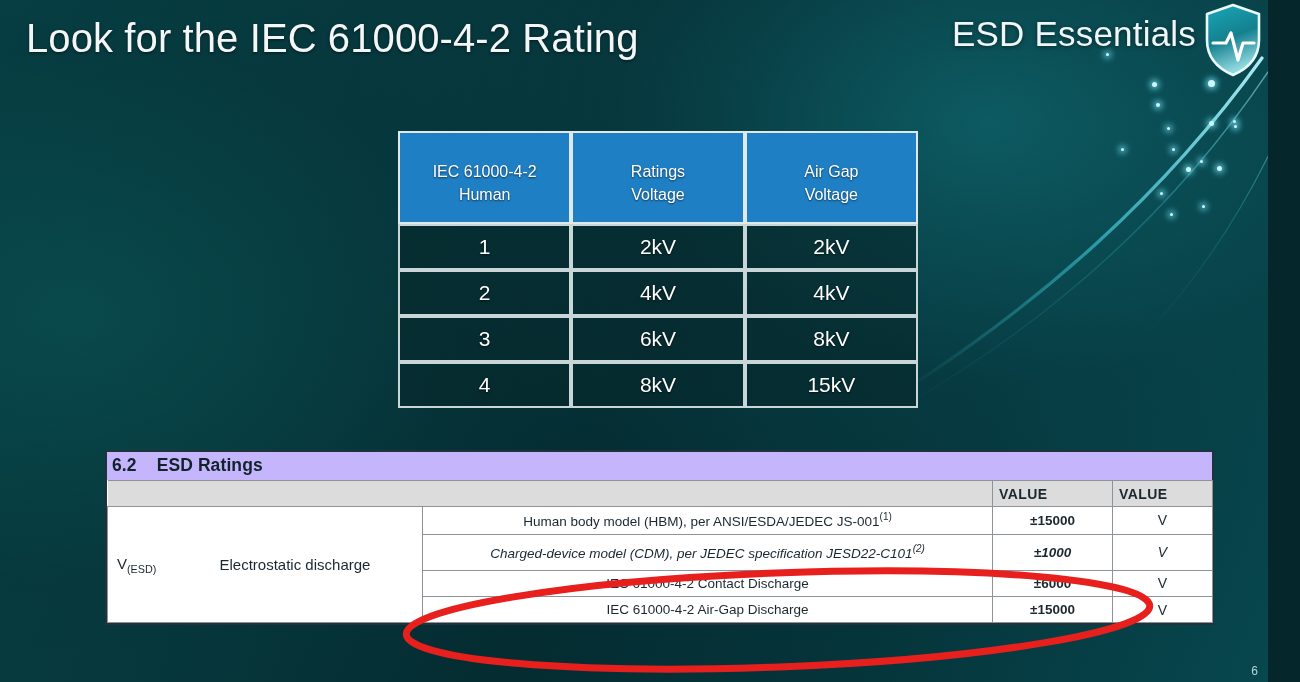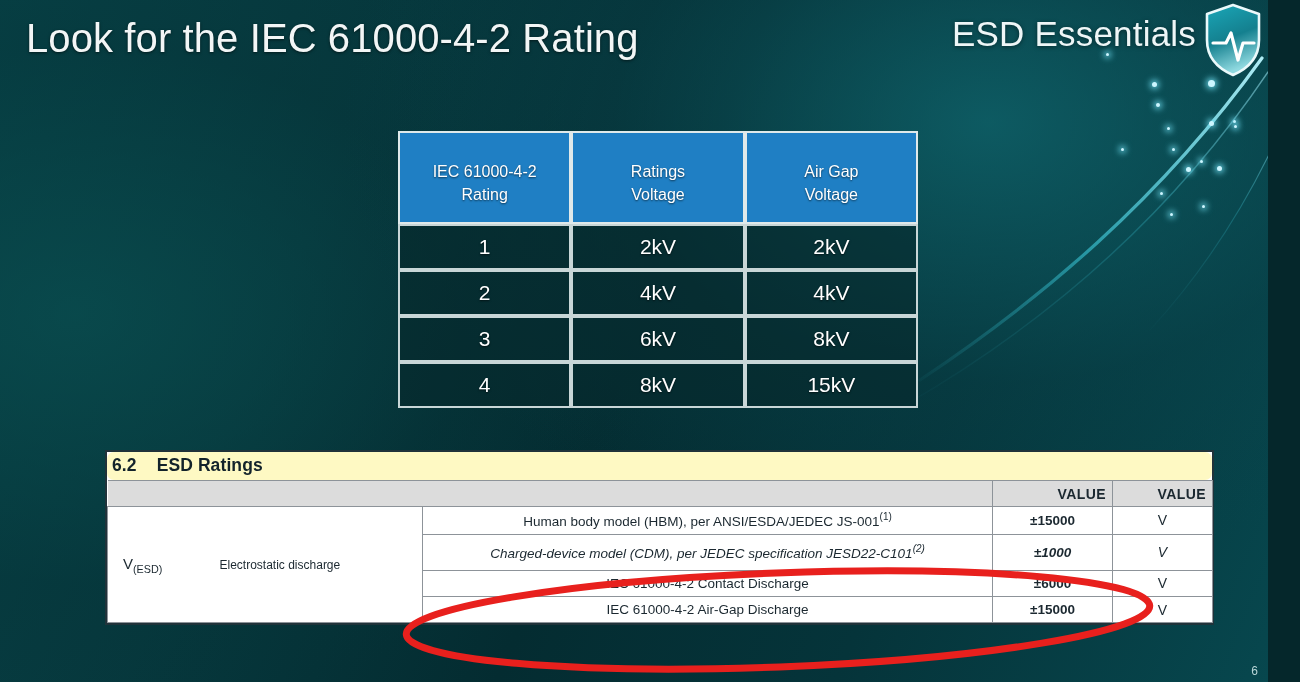--- a/index.html
+++ b/index.html
@@ -111,28 +111,27 @@
     position: absolute;
     left: 105px;
     top: 450px;
     width: 1109px;
     background: #ffffff;
     border: 2px solid #20333a;
     border-top: 2px solid #20333a;
   }
 
   .ds-title {
-    background: #fef9c3;
+    background: #c4b5fd;
     color: #13232b;
     font-size: 17.5px;
     font-weight: bold;
     padding: 3px 12px 4px 5px;
     letter-spacing: 0.1px;
     white-space: nowrap;
-    border-radius: 7px;
   }
   .ds-title .num { margin-right: 20px; }
 
   .ds-table {
     width: 100%;
     border-collapse: collapse;
     table-layout: fixed;
     font-size: 13.5px;
     color: #1b2830;
   }
@@ -140,41 +139,41 @@
   .ds-table th, .ds-table td {
     border: 1px solid #8d9399;
     padding: 4px 6px;
     vertical-align: middle;
   }
 
   .ds-head th {
     background: #dcdcdc;
     font-size: 14px;
     font-weight: bold;
-    text-align: right;
+    text-align: left;
     height: 26px;
     letter-spacing: 0.4px;
   }
   .ds-head th.blank { background: #dcdcdc; border-left: none; }
 
   .col-sym   { width: 108px; }
   .col-param { width: 207px; }
   .col-cond  { width: 570px; }
   .col-val   { width: 120px; }
   .col-unit  { width: 100px; }
 
   td.sym {
     text-align: left;
     font-size: 15px;
-    padding-left: 15px;
+    padding-left: 9px;
     border-right: none;
   }
   td.param {
     text-align: left;
-    font-size: 12px;
+    font-size: 15px;
     border-left: none;
     padding-left: 4px;
   }
   td.cond {
     text-align: center;
     line-height: 1.28;
   }
   td.val, td.unit {
     text-align: center;
     font-weight: bold;
@@ -259,21 +258,21 @@
   <svg class="brand-logo" viewBox="0 0 62 76" aria-hidden="true">
     <path d="M31 3 L57 12 L57 38 C57 56 45 67 31 73 C17 67 5 56 5 38 L5 12 Z" fill="url(#shieldGrad)" stroke="#eaf9fb" stroke-width="2.6" stroke-linejoin="round"></path>
     <path d="M11 41 L24 41 L29 31 L36 58 L41 41 L52 41" fill="none" stroke="#ffffff" stroke-width="3.2" stroke-linecap="round" stroke-linejoin="round"></path>
   </svg>
 
   <table class="level-table">
     <thead>
       <tr>
         <th>
           <span>IEC 61000-4-2</span><br>
-          <span>Rating</span>
+          <span>Human</span>
         </th>
         <th>
           <span>Ratings</span><br>
           <span>Voltage</span>
         </th>
         <th>
           <span>Air Gap</span><br>
           <span>Voltage</span>
         </th>
       </tr>

